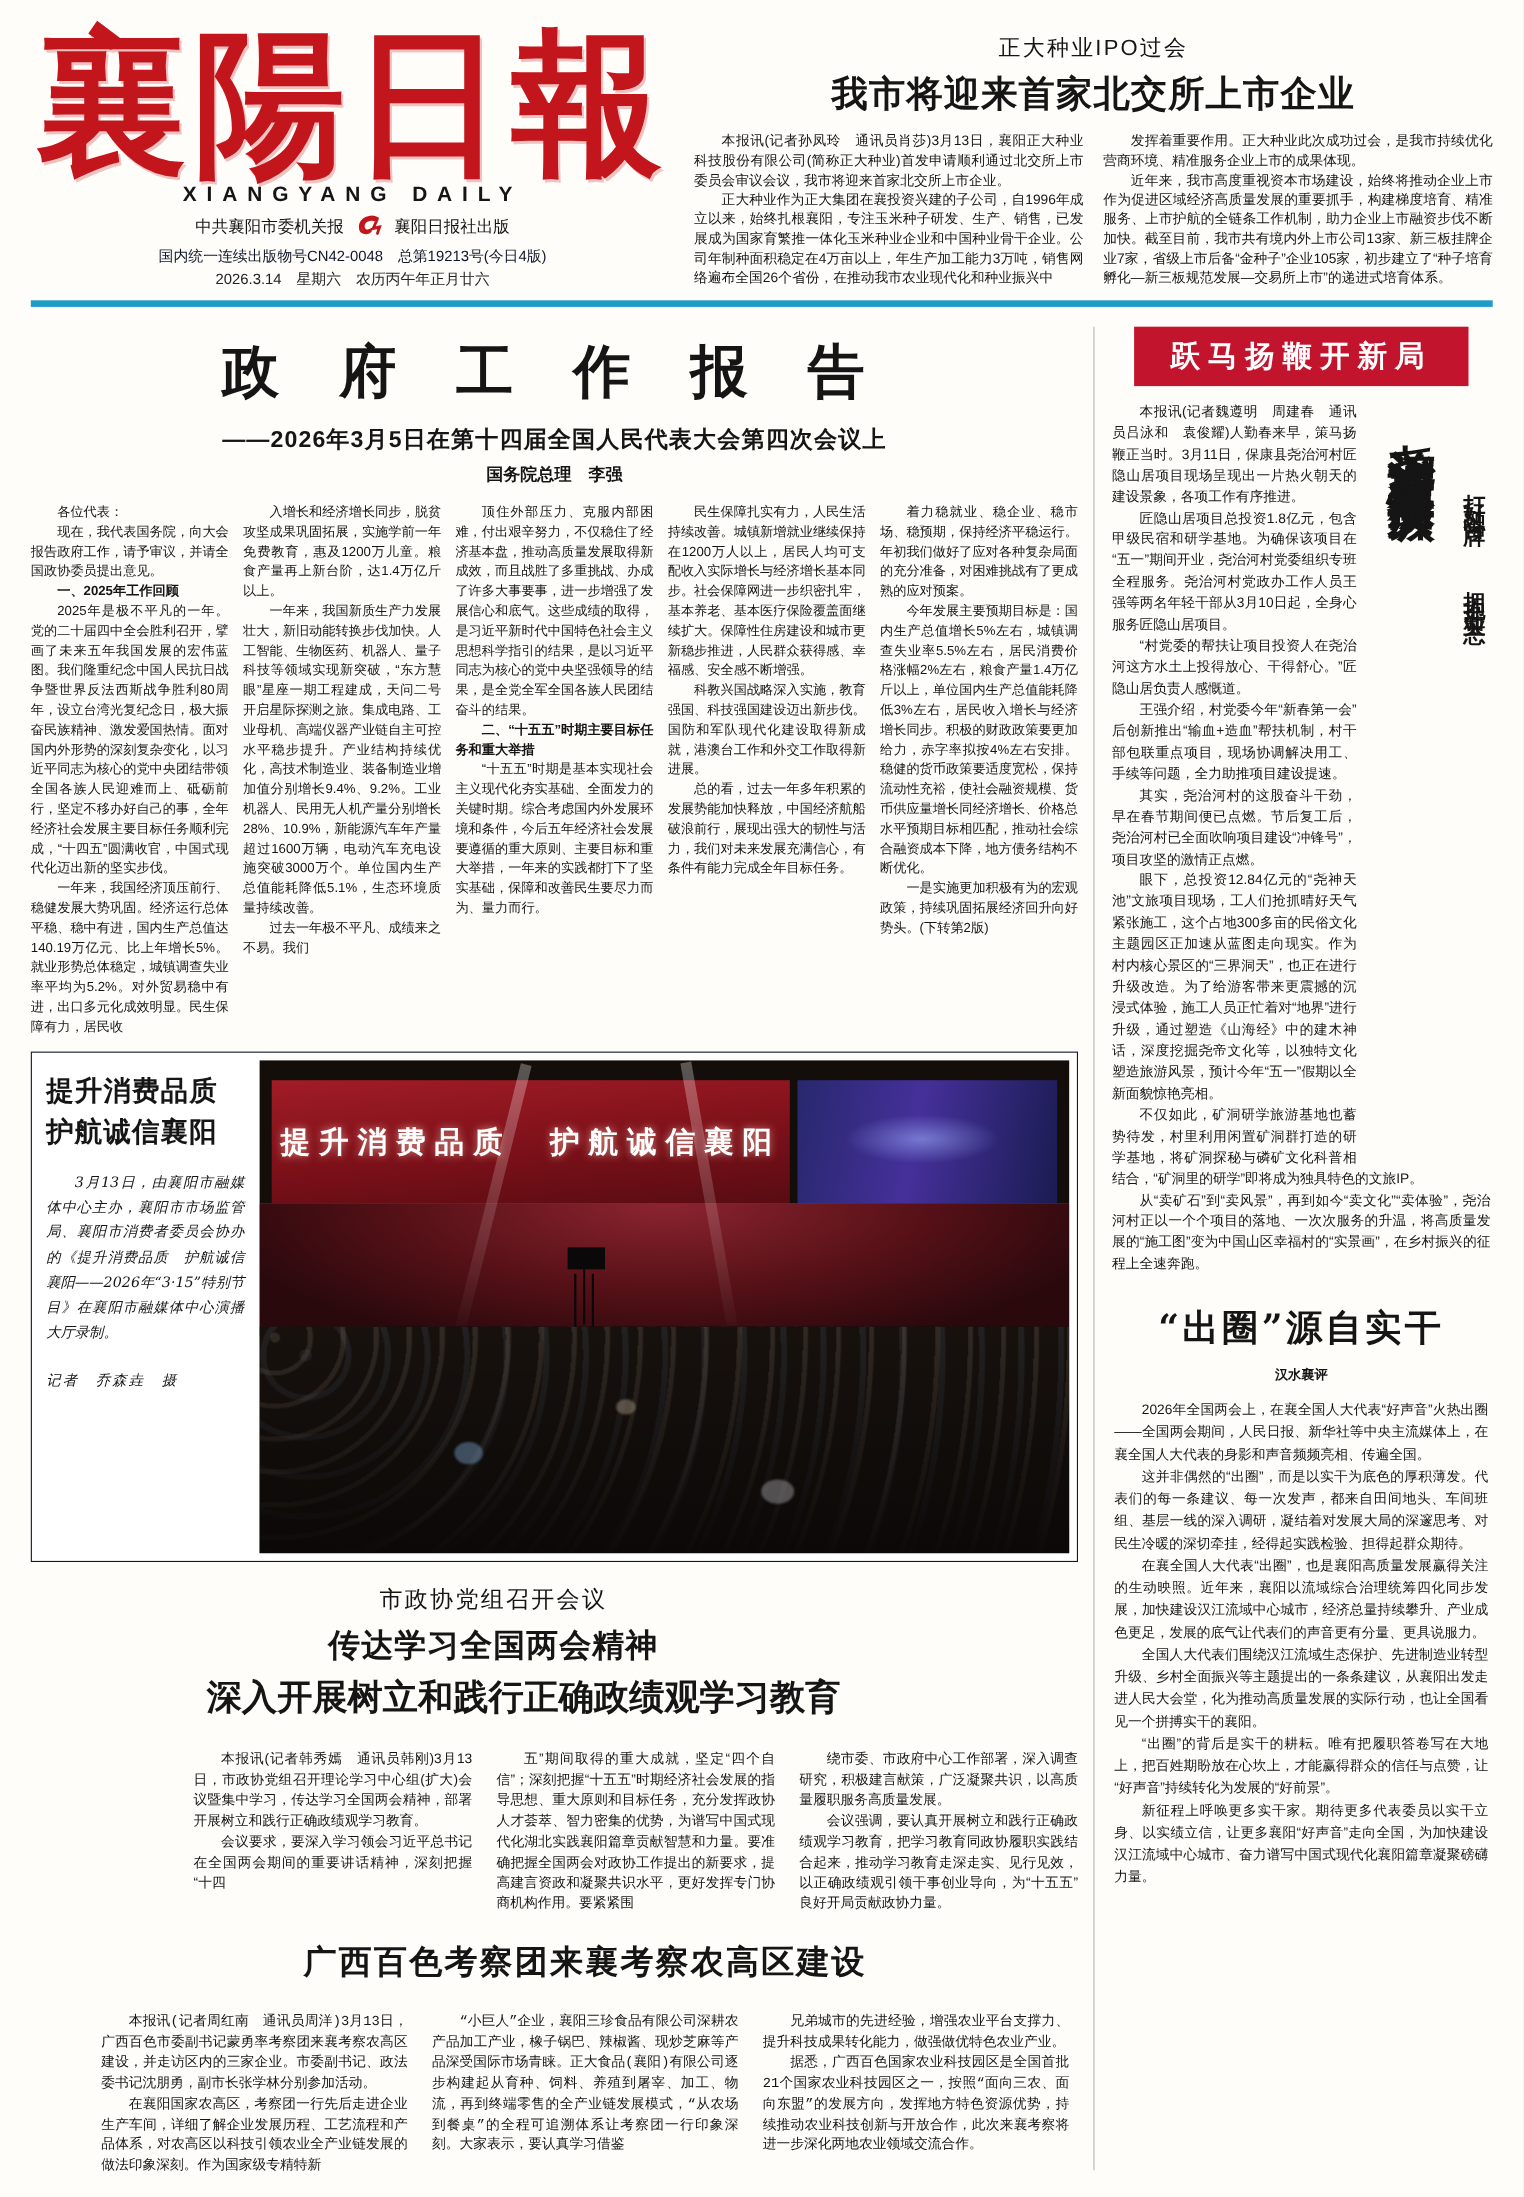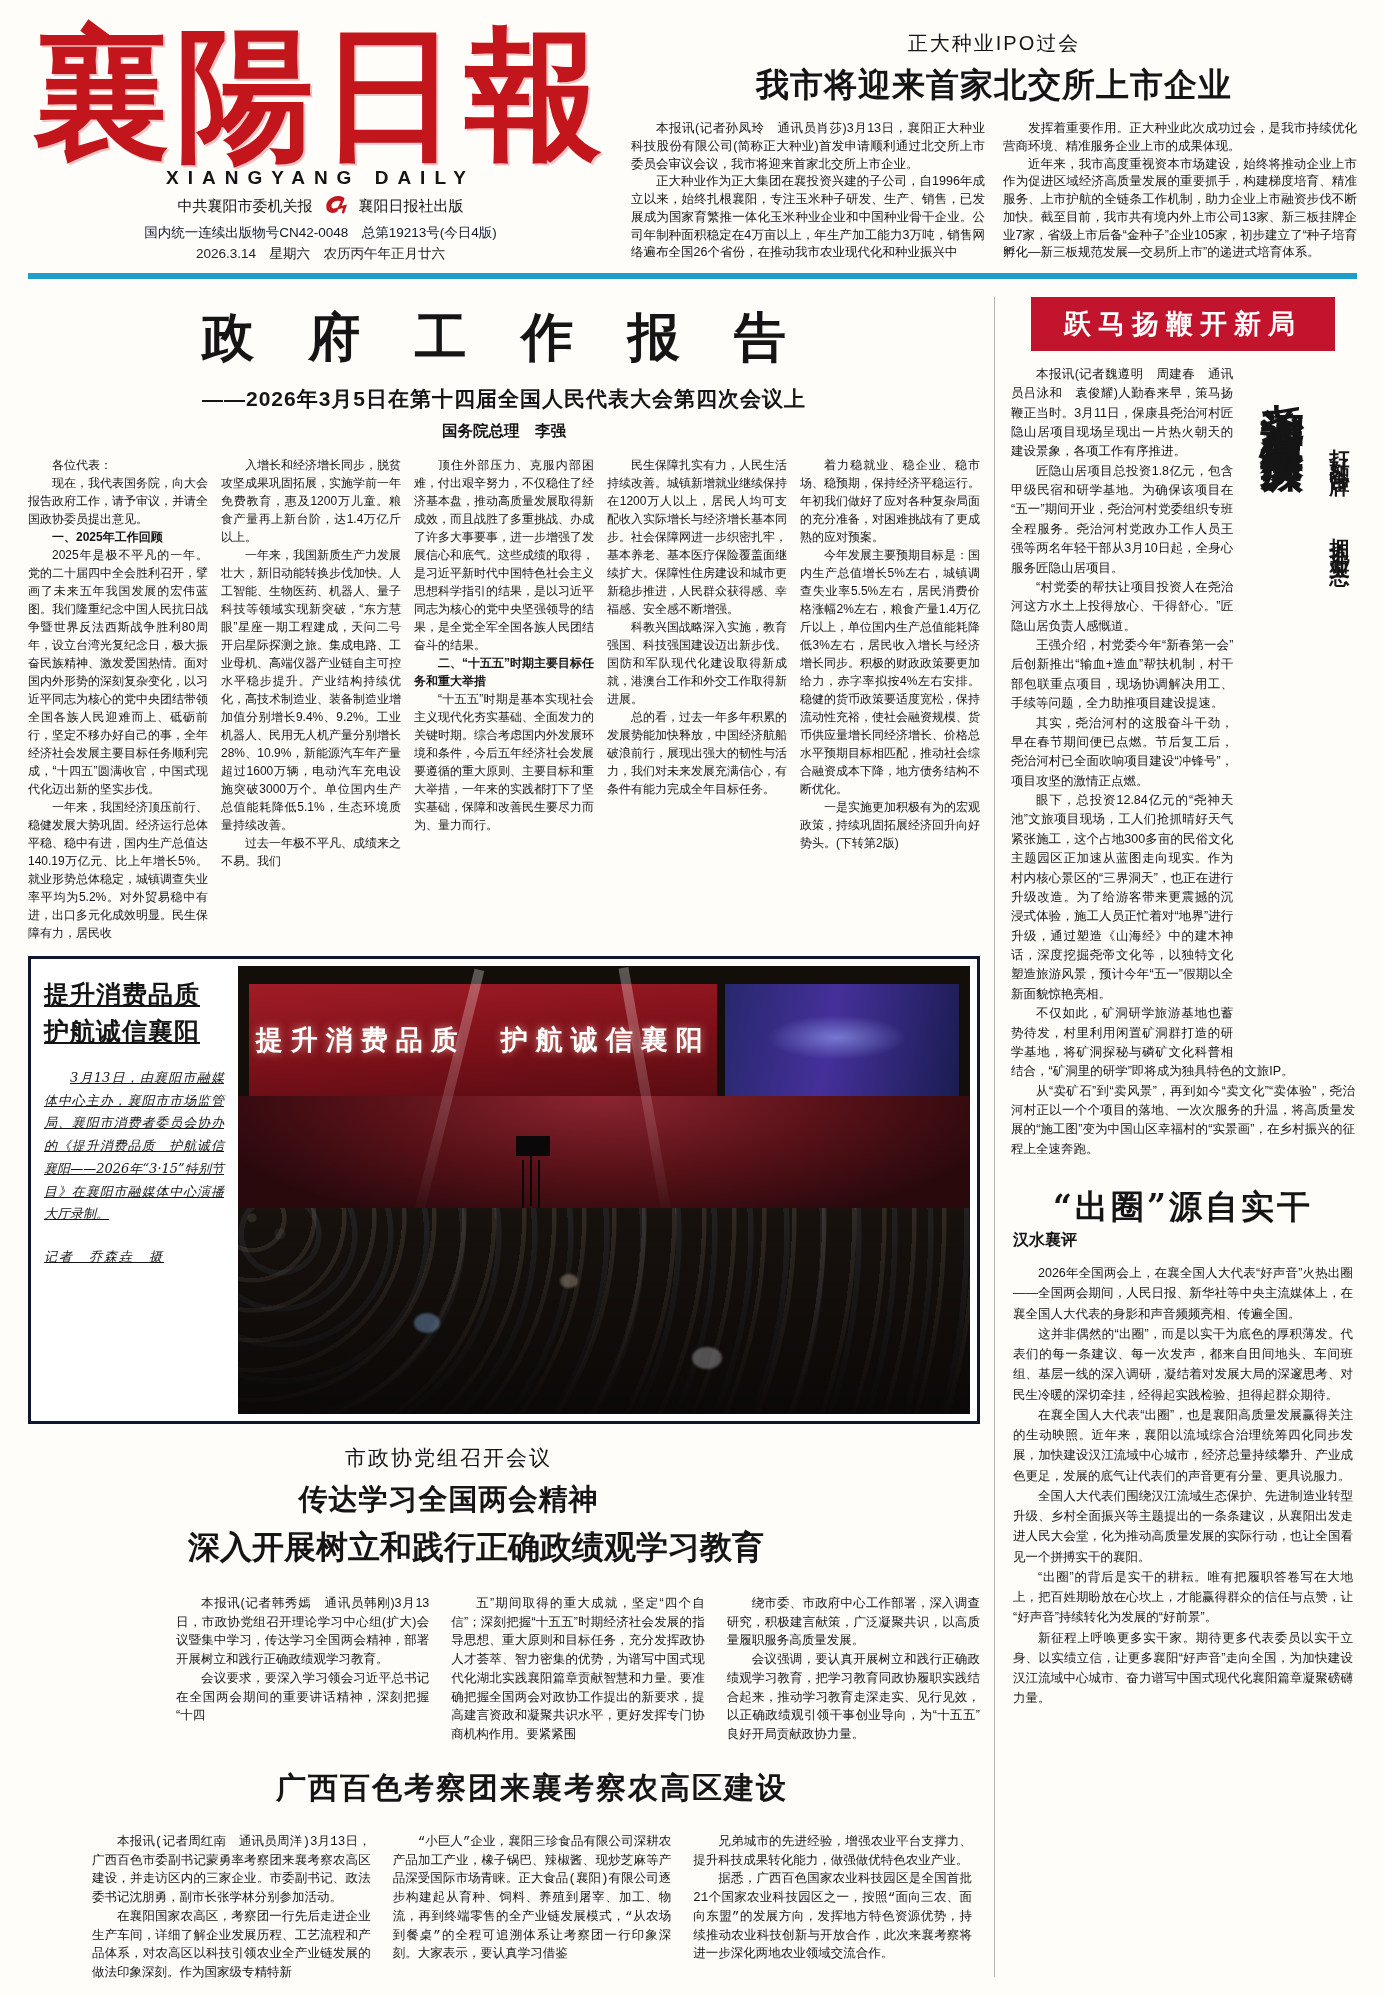--- a/index.html
+++ b/index.html
@@ -36,21 +36,21 @@
   .right-col { flex:1; min-width:0; }
   
   .report h1 { text-align:center; font-size:52px; font-weight:900; letter-spacing:20px; margin-top:10px; }
   .report .subtitle { text-align:center; font-size:21px; font-weight:600; margin-top:12px; letter-spacing:1px; }
   .report .byline { text-align:center; font-size:15.5px; font-weight:bold; margin-top:8px; }
   .rcols { display:flex; gap:13px; margin-top:14px; }
   .rcols .rcol { flex:1; font-size:12px; line-height:1.5; }
   .para { margin:0; text-indent:2em; text-align:justify; }
   .para-head { font-weight:bold; }
   
-  .photo-block { display:flex; border:3px solid #0f172a; margin-top:14px; padding:7px; gap:10px; background:#fff;text-decoration:underline; }
+  .photo-block { display:flex; border:1px solid #0f172a; margin-top:14px; padding:7px; gap:10px; background:#fff; }
   .cap-panel { width:190px; padding:10px 4px 4px 6px; display:flex; flex-direction:column; }
   .cap-title { font-size:25px; font-weight:900; line-height:1.5; letter-spacing:1px; }
   .cap-text { margin-top:16px; font-size:13px; line-height:1.75; text-indent:2em; text-align:justify;
               font-family:"DejaVu Serif", serif; font-style:italic; }
   .cap-credit { margin-top:22px; font-size:13px; font-family:"DejaVu Serif", serif; font-style:italic; letter-spacing:2px; }
   .photo { flex:1; position:relative; height:448px; background:#140e0b; overflow:hidden; }
   .screen-red { position:absolute; top:4%; left:1.5%; width:64%; height:25%;
       background:linear-gradient(175deg,#a11c26,#7c1019 55%,#580c12); display:flex; align-items:center; justify-content:center;
       color:#fff; font-weight:900; font-size:27px; letter-spacing:8px; text-shadow:0 0 8px rgba(255,200,180,.7); }
   .screen-blue { position:absolute; top:4%; left:66.5%; width:32%; height:25%;
@@ -87,21 +87,21 @@
   .baise h3 { text-align:center; font-size:30px; font-weight:900; letter-spacing:2px; }
   
   .red-banner { background:#c3142d; color:#fff; font-weight:900; font-size:27px; letter-spacing:7px;
       text-align:center; padding:9px 0; margin:4px 22px 14px; }
   .yzh { overflow:hidden; font-size:12.5px; line-height:1.55; padding:0 2px; }
   .vhead { float:right; writing-mode:vertical-rl; text-orientation:upright; height:675px; margin:4px 0 12px 14px; }
   .vkicker { font-size:20px; letter-spacing:7px; padding-top:64px; font-weight:600; }
   .vtitle { font-size:43px; font-weight:900; letter-spacing:4px; margin-right:8px; margin-left:2px; }
   .commentary { margin-top:26px; padding:0 4px; }
   .commentary h2 { text-align:center; font-family:"DejaVu Serif", serif; font-weight:900; font-size:33px; letter-spacing:3px; }
-  .commentary .cby { text-align:left; font-size:16px; font-weight:bold; margin:0 0 12px; }
+  .commentary .cby { text-align:center; font-size:12px; font-weight:bold; margin:12px 0 12px; }
   .commentary .cbody { font-size:12.5px; line-height:1.62; }
   
   .footer-wrap { display:flex; margin-top:16px; }
   .footer-left { flex:1; }
   .frule { display:flex; align-items:center; }
   .frule .bar { height:5px; background:#1f9cc7; flex:0 0 1005px; }
   .frule .dots { color:#2aa6ce; font-size:9px; letter-spacing:7px; margin-left:10px; white-space:nowrap; }
   .finfo { display:flex; align-items:center; gap:24px; padding-top:12px; font-size:13.5px; }
   .footer-qrs { width:232px; display:flex; gap:16px; align-items:center; justify-content:flex-end; padding-top:4px; }
 </style>

